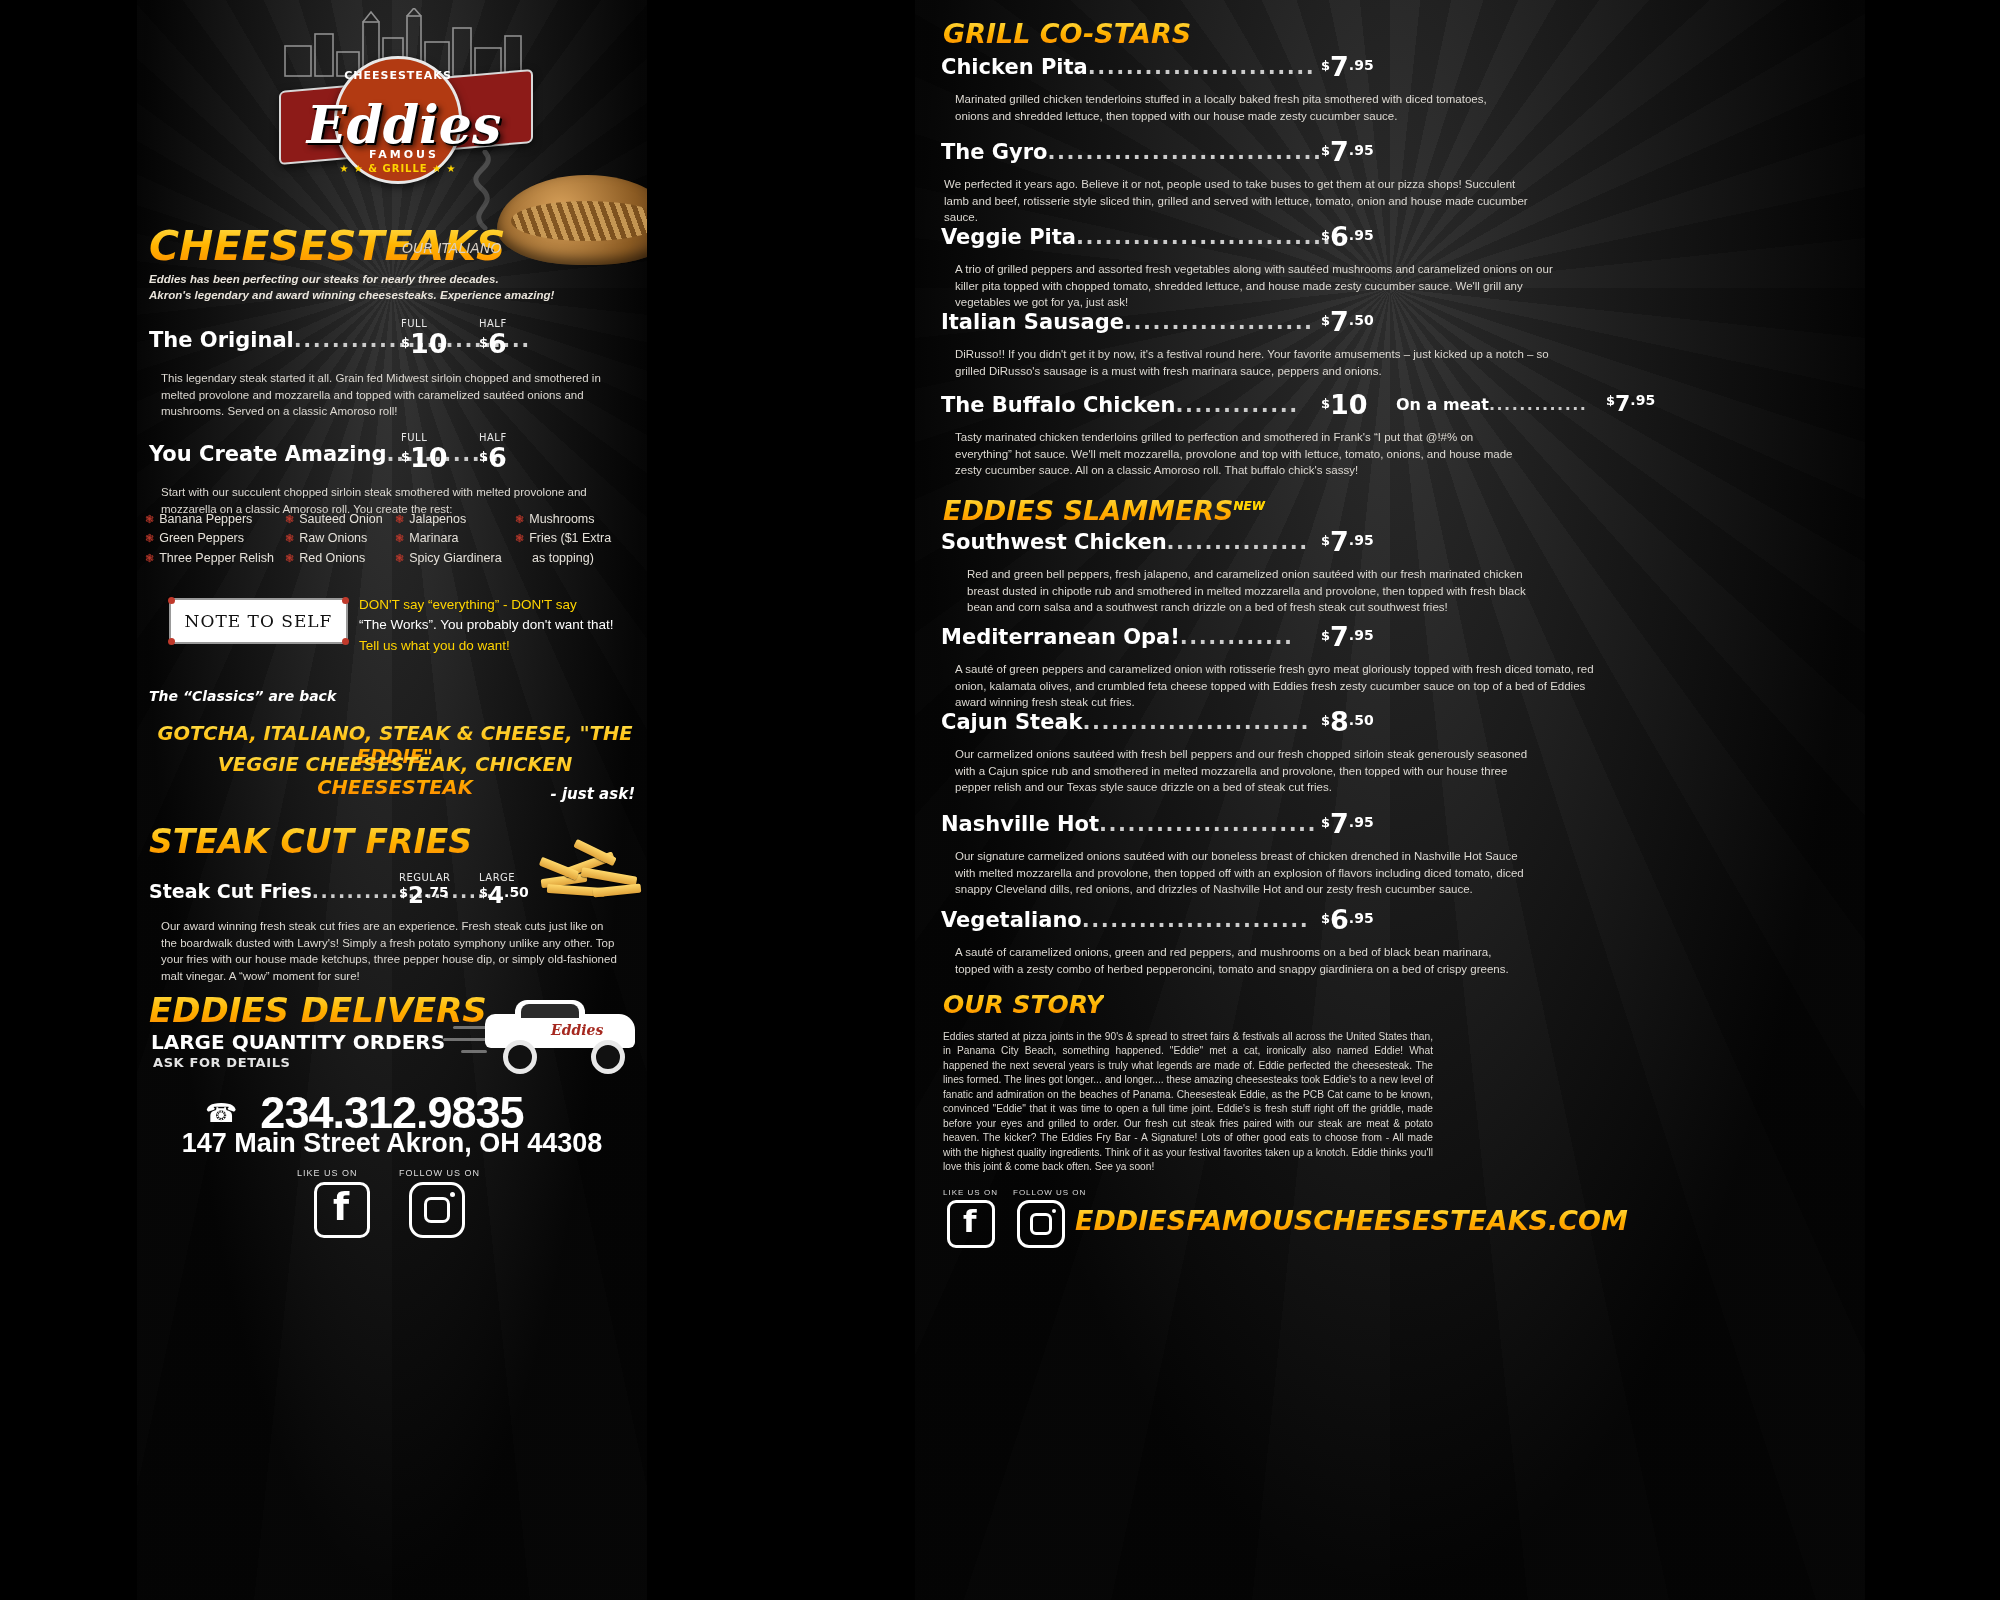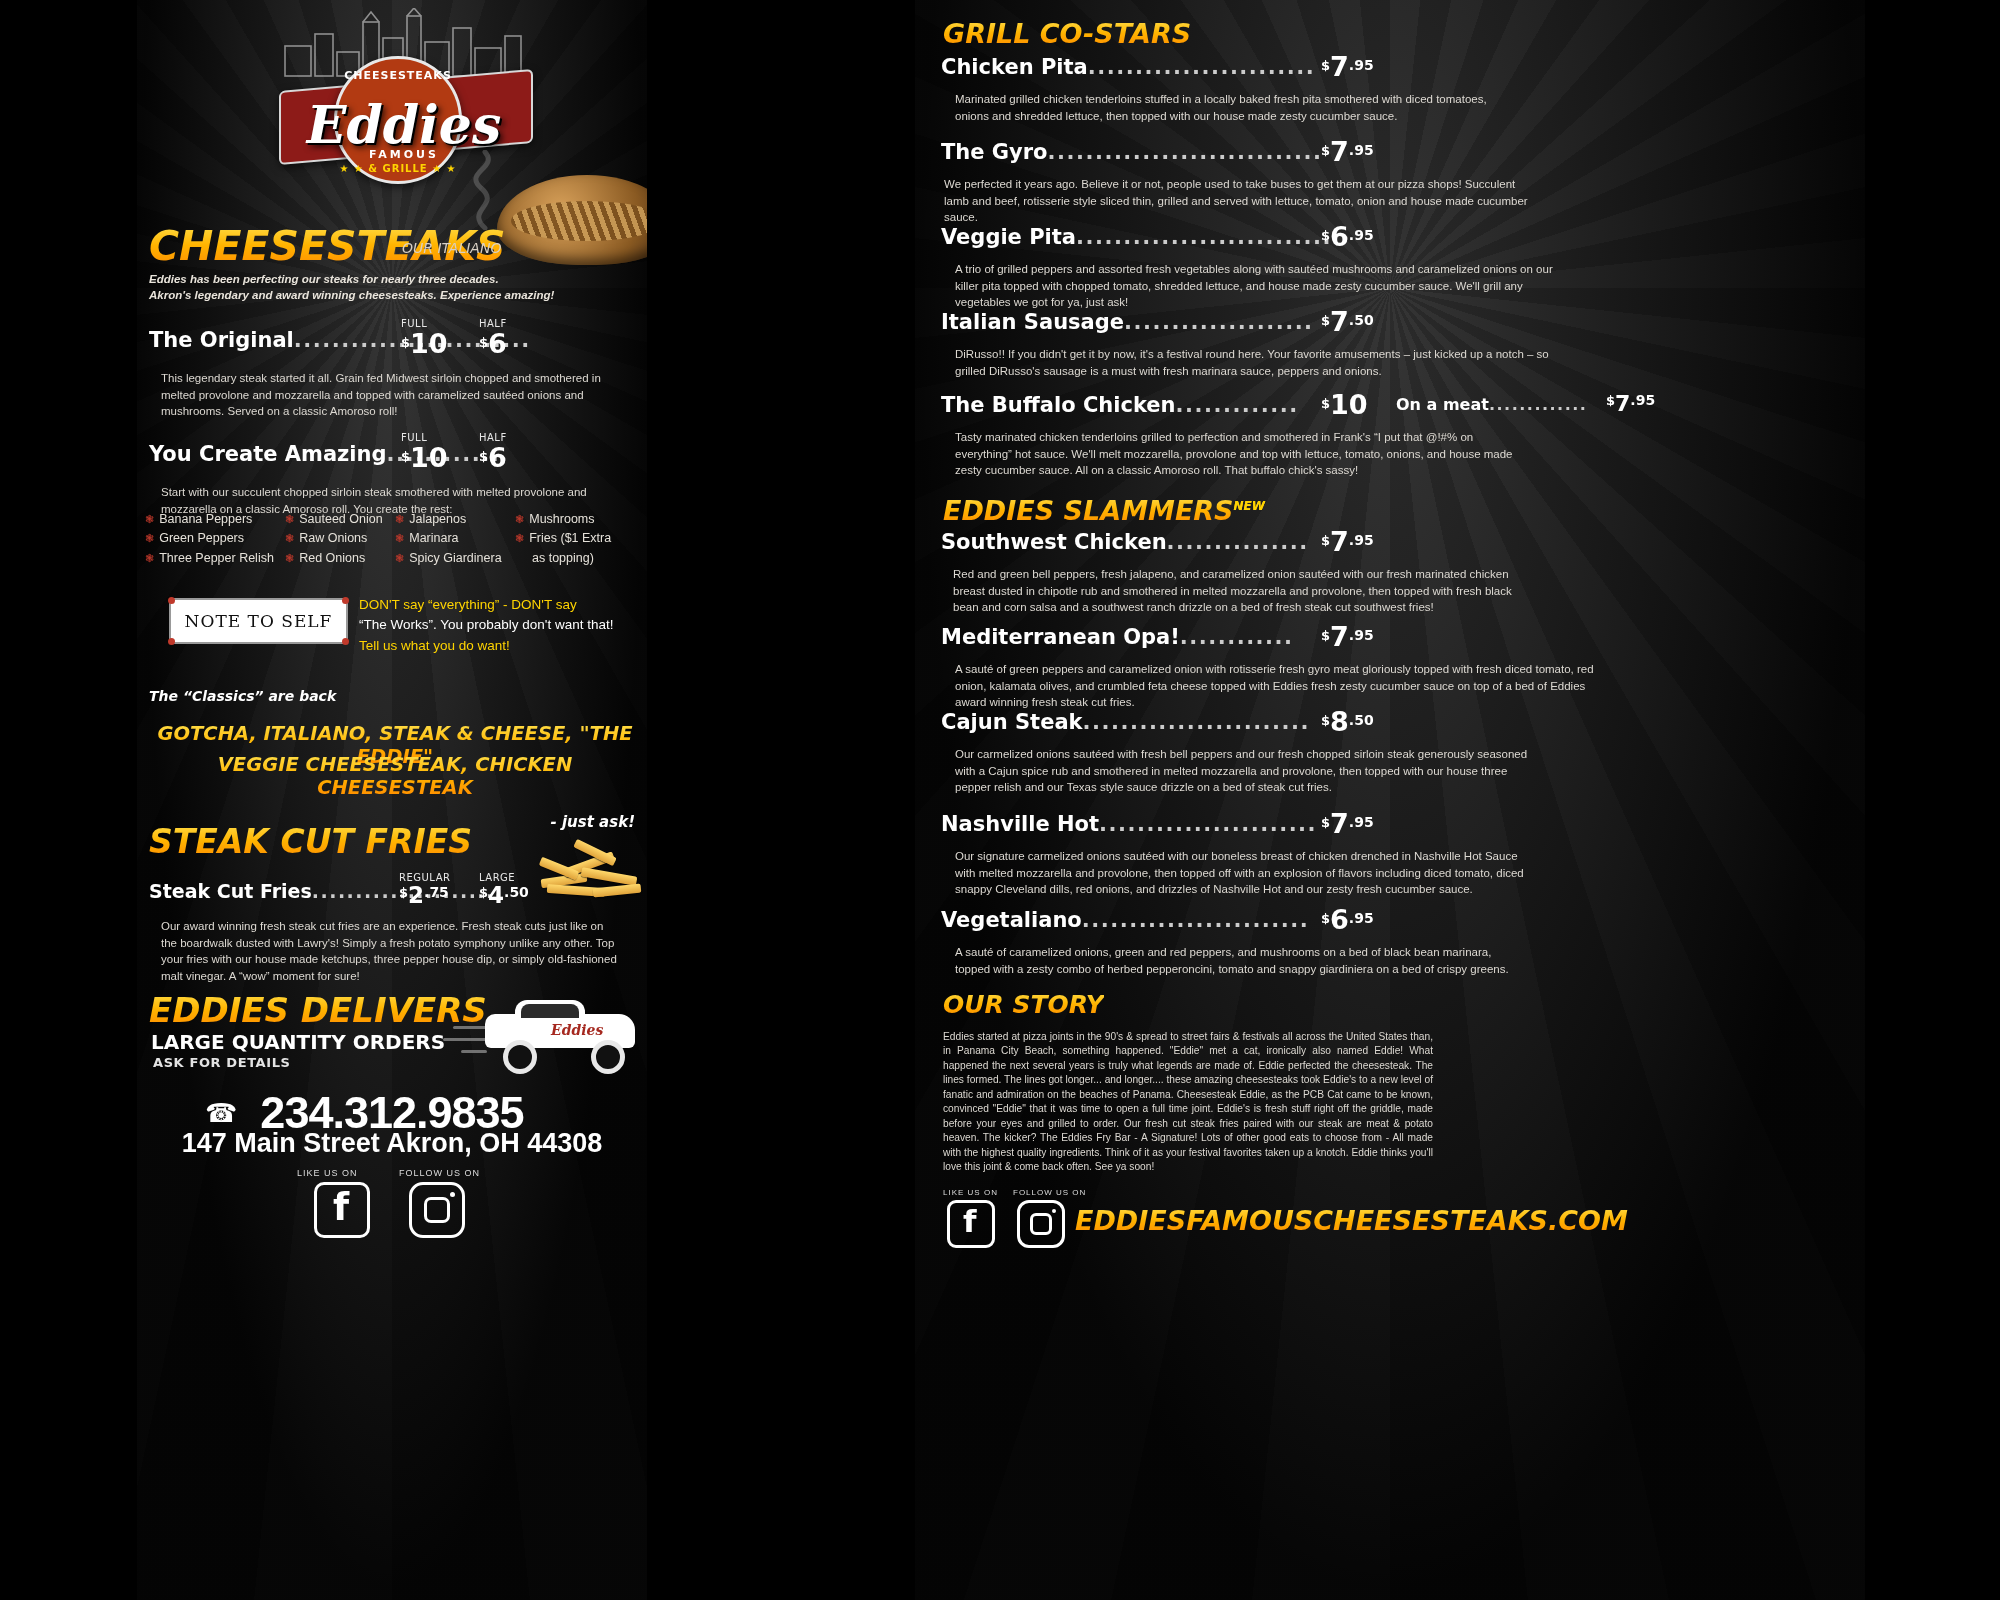--- a/index.html
+++ b/index.html
@@ -59,21 +59,21 @@
 
   .note-box{position:absolute;left:32px;top:598px;width:175px;height:42px;background:#fff;border:2px solid #999;display:flex;align-items:center;justify-content:center;}
   .note-box span{font-family:"DejaVu Serif",serif;font-size:17px;color:#111;letter-spacing:1px;}
   .pin{position:absolute;width:7px;height:7px;border-radius:50%;background:#c0392b;}
   .note-text{position:absolute;left:222px;top:595px;width:290px;font-size:13.5px;line-height:1.5;color:#fff;}
   .note-text .y{color:#ffd400;}
 
   .classics-label{position:absolute;left:12px;top:688px;font-size:14px;font-style:italic;font-weight:bold;color:#fff;font-family:"DejaVu Sans",sans-serif;}
   .classics1{position:absolute;left:8px;top:722px;width:500px;text-align:center;font-size:19.5px;}
   .classics2{position:absolute;left:8px;top:753px;width:500px;text-align:center;font-size:19.5px;}
-  .justask{position:absolute;left:0;top:785px;width:498px;text-align:right;font-size:15px;font-weight:bold;font-style:italic;color:#fff;font-family:"DejaVu Sans",sans-serif;margin-top:28px;}
+  .justask{position:absolute;left:0;top:785px;width:498px;text-align:right;font-size:15px;font-weight:bold;font-style:italic;color:#fff;font-family:"DejaVu Sans",sans-serif;}
 
   .fries-photo{position:absolute;left:400px;top:842px;width:110px;height:62px;}
   .fry{position:absolute;background:linear-gradient(180deg,#ffd86b,#e0a33a);border-radius:2px;box-shadow:0 1px 1px rgba(0,0,0,.5);}
 
   .deliver-title{position:absolute;left:12px;top:990px;font-size:34px;}
   .deliver-sub{position:absolute;left:14px;top:1030px;font-size:20px;font-weight:bold;color:#fff;font-family:"DejaVu Sans",sans-serif;}
   .deliver-ask{position:absolute;left:16px;top:1055px;font-size:13px;font-weight:bold;color:#e3e3e3;font-family:"DejaVu Sans",sans-serif;letter-spacing:.6px;}
   .car{position:absolute;left:330px;top:1000px;width:180px;height:70px;}
   .carbody{position:absolute;left:18px;top:14px;width:150px;height:34px;background:#fff;border-radius:10px 16px 6px 6px;}
   .carroof{position:absolute;left:48px;top:0;width:70px;height:20px;background:#fff;border-radius:12px 12px 0 0;}
@@ -329,21 +329,21 @@
 
     <div class="r-head orangehead" style="left:28px;top:495px;">
       <span>EDDIES SLAMMERS</span><sup class="newtag">NEW</sup>
     </div>
 
     <div class="item" style="left:26px;top:530px;width:640px;">
       <div style="position:relative;height:30px;">
         <span class="r-item-name" style="position:absolute;left:0;top:0;"><span>Southwest Chicken</span><span class="dots">...............</span></span>
         <span class="price" style="position:absolute;left:380px;top:-4px;"><span class="cur">$</span><span class="big">7</span><span class="cents">.95</span></span>
       </div>
-      <div class="r-desc" style="margin-left:12px;width:580px;margin-top:6px;">Red and green bell peppers, fresh jalapeno, and caramelized onion sautéed with our fresh marinated chicken breast dusted in chipotle rub and smothered in melted mozzarella and provolone, then topped with fresh black bean and corn salsa and a southwest ranch drizzle on a bed of fresh steak cut southwest fries!</div>
+      <div class="r-desc" style="margin-left:26px;width:580px;margin-top:6px;">Red and green bell peppers, fresh jalapeno, and caramelized onion sautéed with our fresh marinated chicken breast dusted in chipotle rub and smothered in melted mozzarella and provolone, then topped with fresh black bean and corn salsa and a southwest ranch drizzle on a bed of fresh steak cut southwest fries!</div>
     </div>
 
     <div class="item" style="left:26px;top:625px;width:680px;">
       <div style="position:relative;height:30px;">
         <span class="r-item-name" style="position:absolute;left:0;top:0;"><span>Mediterranean Opa!</span><span class="dots">............</span></span>
         <span class="price" style="position:absolute;left:380px;top:-4px;"><span class="cur">$</span><span class="big">7</span><span class="cents">.95</span></span>
       </div>
       <div class="r-desc" style="margin-left:14px;width:640px;margin-top:6px;">A sauté of green peppers and caramelized onion with rotisserie fresh gyro meat gloriously topped with fresh diced tomato, red onion, kalamata olives, and crumbled feta cheese topped with Eddies fresh zesty cucumber sauce on top of a bed of Eddies award winning fresh steak cut fries.</div>
     </div>
 

